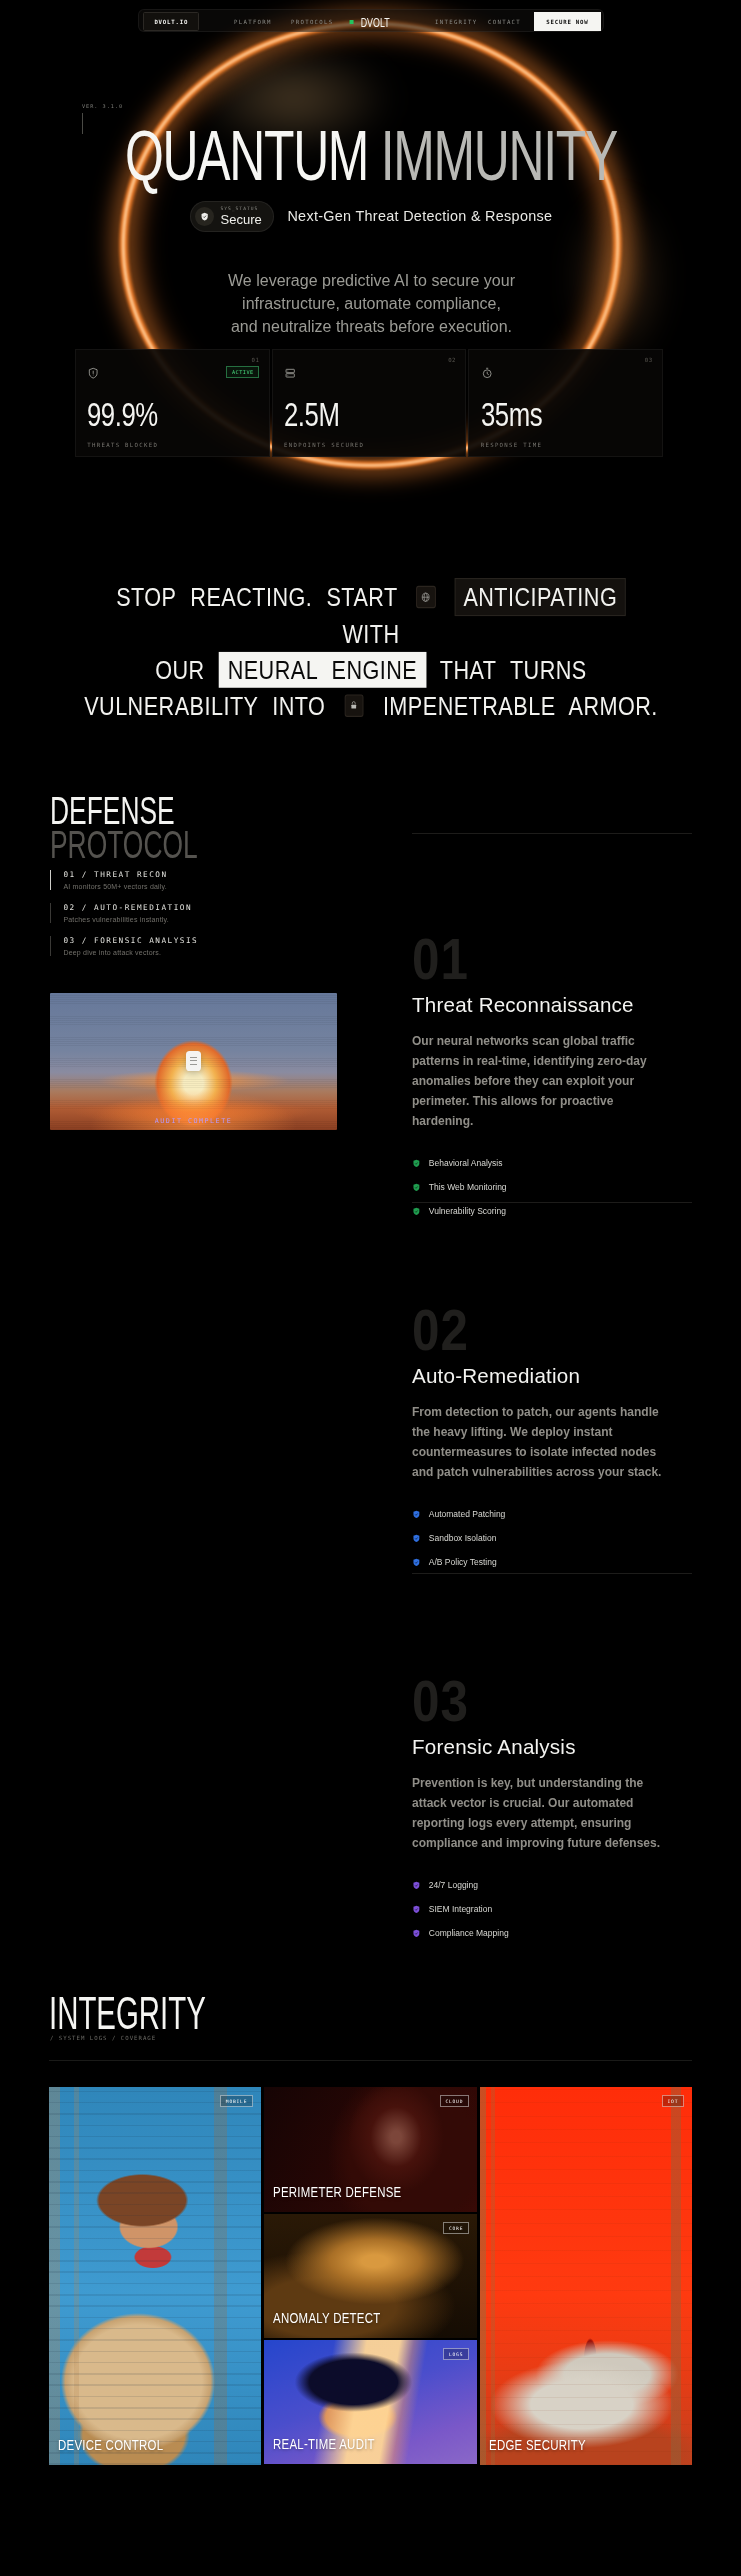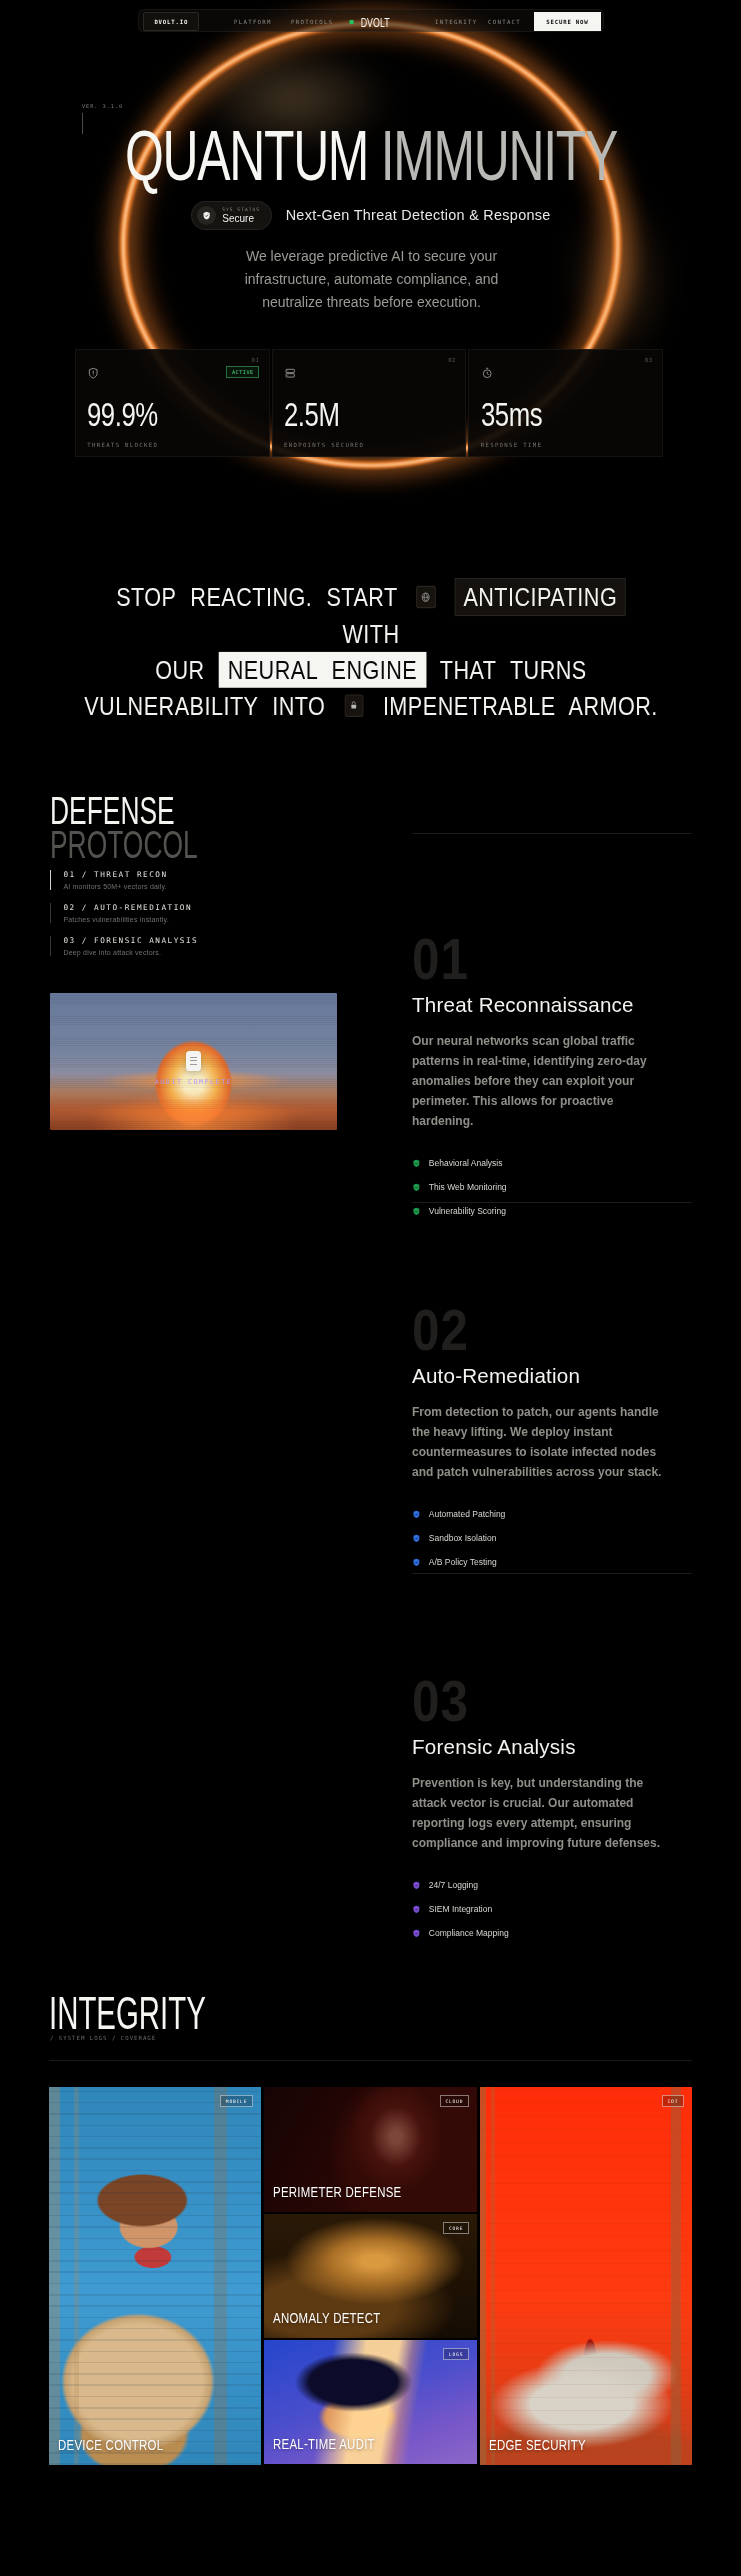--- a/index.html
+++ b/index.html
@@ -32,23 +32,23 @@
     background:radial-gradient(closest-side, rgba(255,170,90,.22), transparent 72%); filter:blur(13.4px); }
   .hero-version { position:absolute; left:82px; top:103px; color:#7d7d78; font-size:5.2px; letter-spacing:1px; }
   .hero-version:after { content:""; position:absolute; left:0; top:10.3px; width:0.5px; height:20.6px; background:#4a4a45; }
   .hero-title { position:absolute; left:0; top:114px; width:742px; text-align:center; font-size:58px; font-weight:400; letter-spacing:-1.5px; transform:scale(.86,1.22); transform-origin:top center; white-space:nowrap; z-index:5; }
   .hero-title .t1 { color:#f6f6f3; }
   .hero-title .t2 { color:#b9b9b5; }
   .hero-sub { position:absolute; left:0; top:201px; width:742px; display:flex; align-items:center; justify-content:center; gap:13.4px; z-index:5; }
   .status-pill { display:flex; align-items:center; gap:6.2px; background:rgba(24,22,19,.85); border:0.5px solid rgba(255,255,255,.07); border-radius:515px; padding:3.6px 11.3px 3.6px 4.1px; }
   .status-pill .circ { width:19.6px; height:19.6px; border-radius:50%; background:#27251f; display:flex; align-items:center; justify-content:center; }
   .status-label { color:#8a8a84; font-size:4.6px; letter-spacing:1px; }
-  .status-value { color:#f0f0ec; font-size:10px; margin-top:1.5px; }
+  .status-value { color:#f0f0ec; font-size:13px; margin-top:1.5px; }
   .hero-tag { color:#e9e9e5; font-size:14.4px; font-weight:300; letter-spacing:0.3px; }
-  .hero-desc { position:absolute; left:227px; top:245px; width:289px; text-align:center; color:#9b9b95; font-size:14px; font-weight:300; line-height:23px; z-index:5; }
+  .hero-desc { position:absolute; left:227px; top:269px; width:289px; text-align:center; color:#9b9b95; font-size:16px; font-weight:300; line-height:23px; z-index:5; }
 
   
   .stats { position:absolute; left:75px; top:349px; width:588px; display:flex; gap:2.1px; z-index:10; }
   .stat-card { position:relative; width:195px; height:108px; background:rgba(8,7,5,.92); border:0.5px solid rgba(255,255,255,.055); }
   .stat-num { position:absolute; top:7.2px; right:9.3px; color:#57554f; font-size:5.7px; letter-spacing:0.5px; }
   .stat-icon { position:absolute; top:16.5px; left:11.3px; color:#a8a8a2; }
   .stat-badge { position:absolute; top:15.5px; right:9.3px; color:#4ade80; border:0.5px solid rgba(74,222,128,.45); background:rgba(18,52,28,.3); font-size:5.2px; letter-spacing:0.5px; padding:2.1px 4.6px; }
   .stat-value { position:absolute; left:11.3px; bottom:21.6px; color:#f4f4f1; font-size:28px; font-weight:400; letter-spacing:-0.5px; transform:scale(.92,1.18); transform-origin:bottom left; }
   .stat-label { position:absolute; left:11.3px; bottom:8.2px; color:#77756f; font-size:5.7px; letter-spacing:1.3px; }
 
@@ -67,21 +67,21 @@
   .pt-step-label { color:#e2e2dd; font-size:7.7px; letter-spacing:1.5px; }
   .pt-step-desc { color:#73716b; font-size:7px; margin-top:3.6px; letter-spacing:0.2px; }
   .pt-img { position:absolute; left:50px; top:993px; width:287px; height:137px; border-radius:1px; overflow:hidden;
     background:
       radial-gradient(60% 14% at 50% 87%, rgba(255,120,40,.5), transparent 70%),
       radial-gradient(48% 34% at 50% 96%, rgba(250,140,60,.8), transparent 75%),
       radial-gradient(19% 44% at 50% 66%, #f7ecc0 0 18%, #f2b14e 42%, #e06a2c 66%, rgba(224,106,44,0) 72%),
       radial-gradient(42% 10% at 50% 64%, rgba(255,150,60,.9), transparent 80%),
       linear-gradient(180deg, #66789a 0%, #75839f 42%, #8a8ba0 58%, #a97a5e 72%, #b05c34 84%, #8a3f22 100%); }
   .pt-img .scan { position:absolute; inset:0; background:repeating-linear-gradient(0deg, rgba(0,0,0,.05) 0 0.5px, transparent 0.5px 2.1px); }
-  .pt-overlay { position:absolute; left:0; top:58px; width:100%; display:flex; flex-direction:column; align-items:center; }
+  .pt-overlay { position:absolute; left:0; top:58px; width:100%; display:flex; flex-direction:column; align-items:center;gap:39px; }
   .pt-doc { width:15.5px; height:19.6px; background:#f4f4f2; border-radius:3.6px; box-shadow:0 2.1px 7.2px rgba(0,0,0,.25); display:flex; flex-direction:column; gap:2.1px; align-items:center; justify-content:center; }
   .pt-doc i { display:block; width:7.2px; height:1.3px; background:#9a9a96; }
   .pt-overlay-text { margin-top:7.2px; color:#b79bff; font-size:6.7px; letter-spacing:1.5px; }
   .psec-divider { position:absolute; left:412px; width:280px; height:0.5px; background:#1d1c1a; }
   .psec { position:absolute; left:412px; width:282px; }
   .psec-num { color:#201f1d; font-size:52px; font-weight:600; letter-spacing:1px; transform:scale(.95,1.1); transform-origin:top left; }
   .psec-title { margin-top:7.2px; color:#f3f3f0; font-size:20.6px; font-weight:300; letter-spacing:0.2px; }
   .psec-body { margin-top:13.4px; width:260px; color:#908e88; font-size:12px; font-weight:700; line-height:20px; }
   .psec-feats { margin-top:20.6px; }
   .psec-feat { display:flex; align-items:center; gap:8px; height:24px; }

